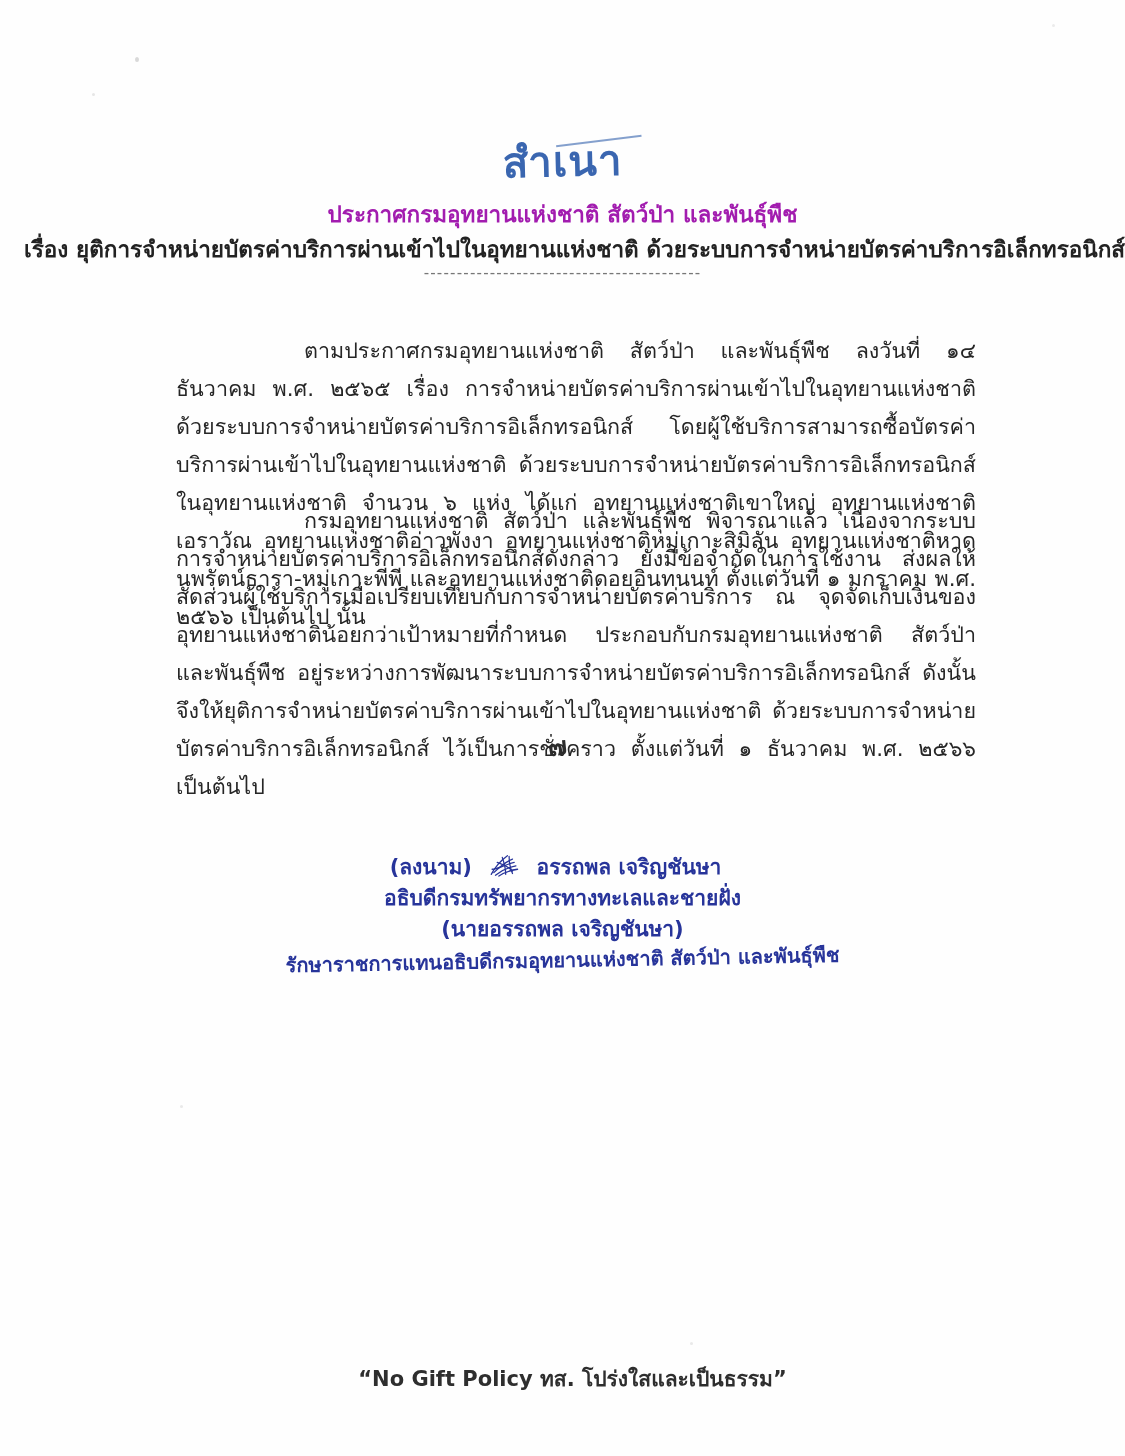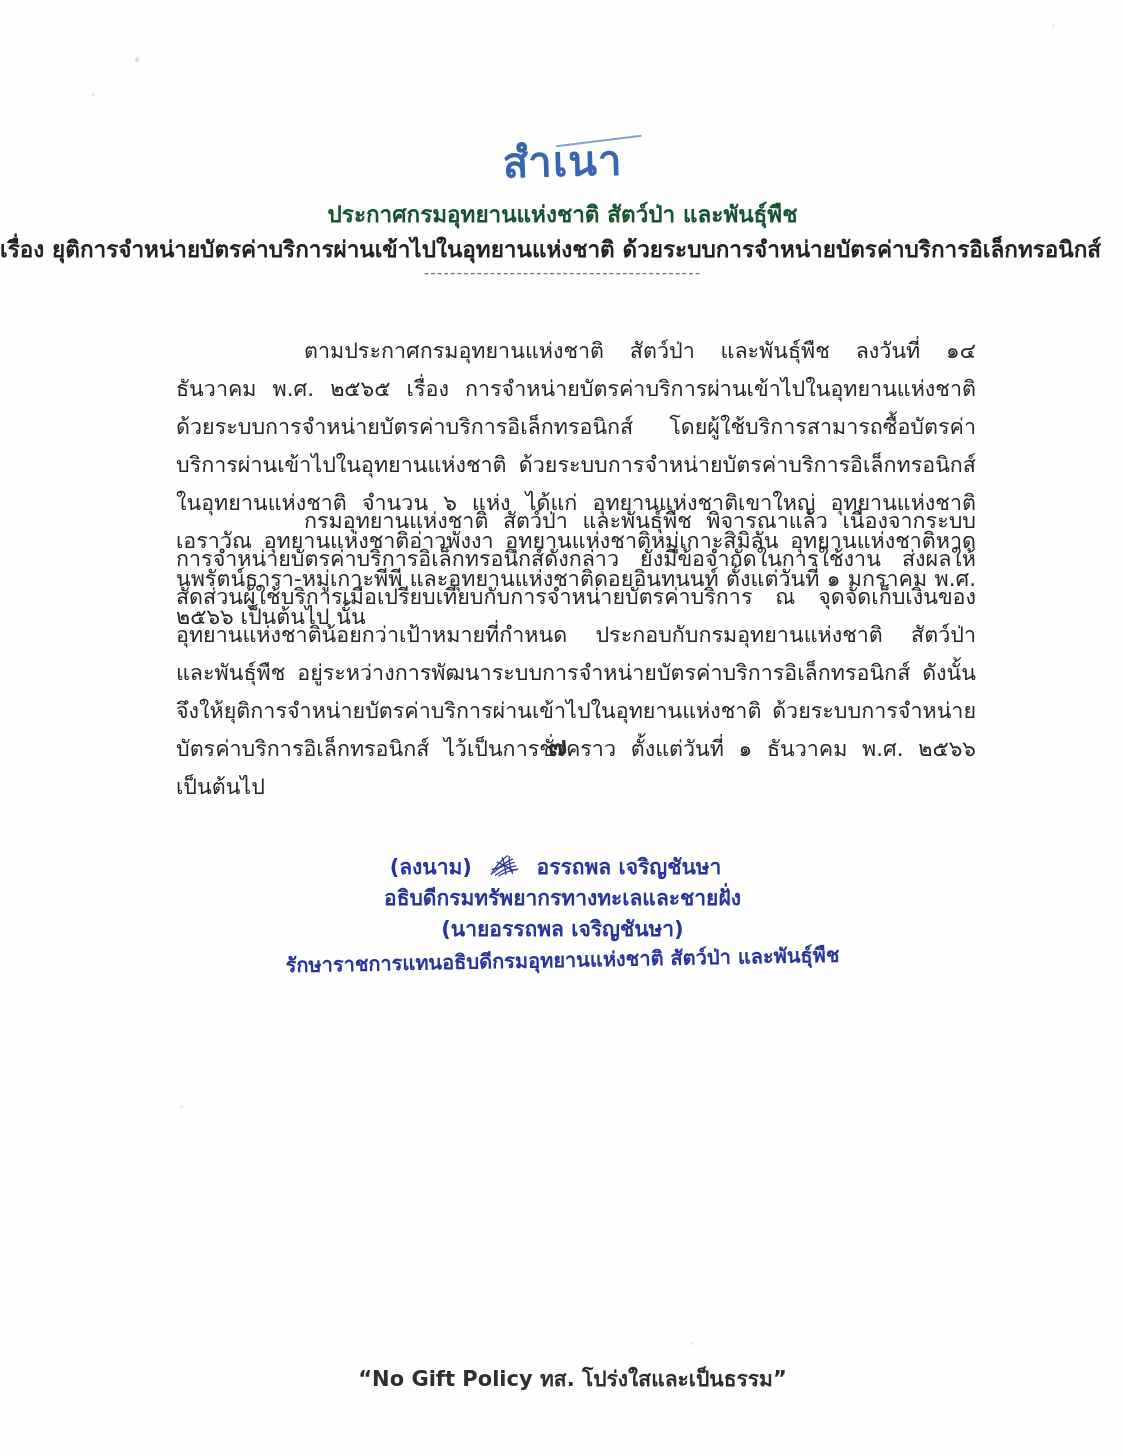--- a/index.html
+++ b/index.html
@@ -53,27 +53,27 @@
   }
 
   
   .doc-title {
     position: absolute;
     left: 0; right: 0;
     top: 196px;
     text-align: center;
     font-size: 22.5px;
     font-weight: 600;
-    color: #14532d;
+    color: #a21caf;
   }
   .doc-subject {
     position: absolute;
     left: 0; right: 0;
     top: 231px;
-    text-align: left;
+    text-align: right;
     font-size: 22.5px;
     font-weight: 600;
     color: #222;
     white-space: nowrap;
   }
   .divider {
     position: absolute;
     left: 0; right: 0;
     top: 264px;
     text-align: center;

